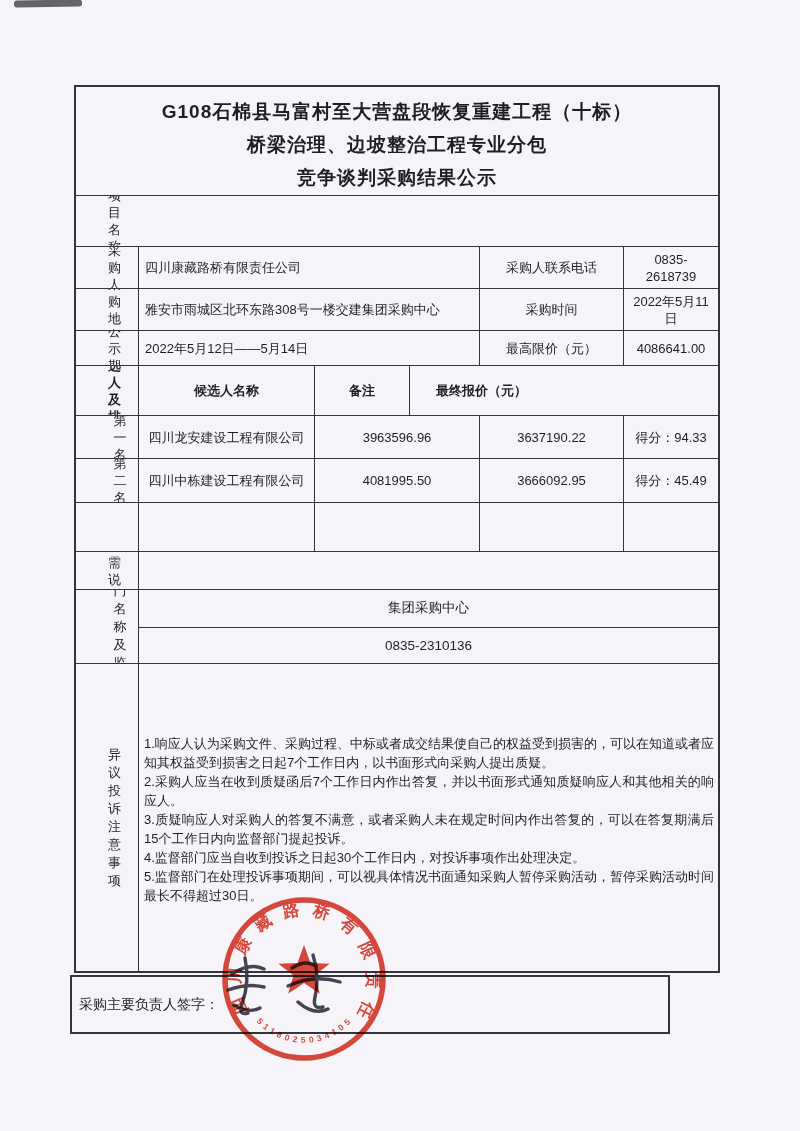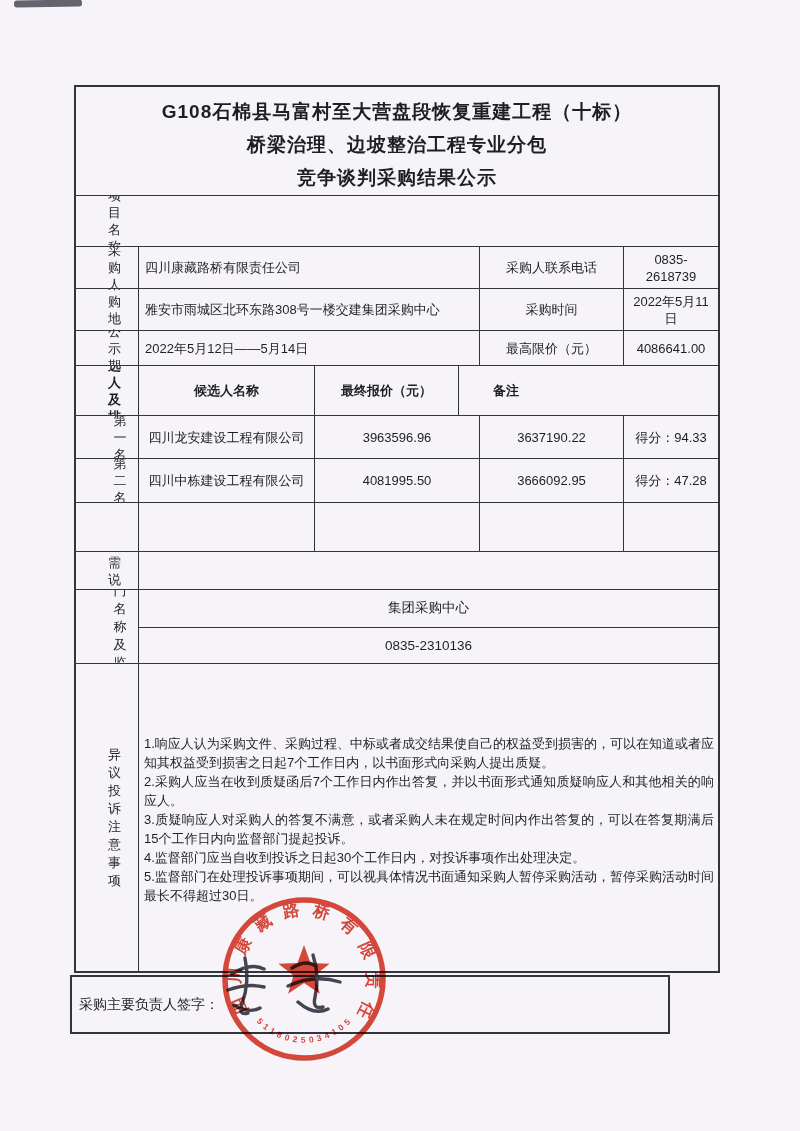--- a/index.html
+++ b/index.html
@@ -126,38 +126,38 @@
     <div class="row r-period">
       <div class="cell lab">公示期</div>
       <div class="cell c-val-mid">2022年5月12日——5月14日</div>
       <div class="cell c-lab2 center">最高限价（元）</div>
       <div class="cell c-val2 center">4086641.00</div>
     </div>
 
     <div class="row r-chead">
       <div class="cell lab">候选人及排序</div>
       <div class="cell c-name center">候选人名称</div>
+      <div class="cell c-note center">备注</div>
       <div class="cell c-final center">最终报价（元）</div>
-      <div class="cell c-note center">备注</div>
     </div>
 
     <div class="row r-cand">
       <div class="cell lab center">第一名</div>
       <div class="cell c-name center">四川龙安建设工程有限公司</div>
       <div class="cell c-bid center">3963596.96</div>
       <div class="cell c-final center">3637190.22</div>
       <div class="cell c-note center">得分：94.33</div>
     </div>
 
     <div class="row r-cand2">
       <div class="cell lab center">第二名</div>
       <div class="cell c-name center">四川中栋建设工程有限公司</div>
       <div class="cell c-bid center">4081995.50</div>
       <div class="cell c-final center">3666092.95</div>
-      <div class="cell c-note center">得分：47.28</div>
+      <div class="cell c-note center">得分：45.49</div>
     </div>
 
     <div class="row r-cempty">
       <div class="cell lab"></div>
       <div class="cell c-name"></div>
       <div class="cell c-bid"></div>
       <div class="cell c-final"></div>
       <div class="cell c-note"></div>
     </div>
 

